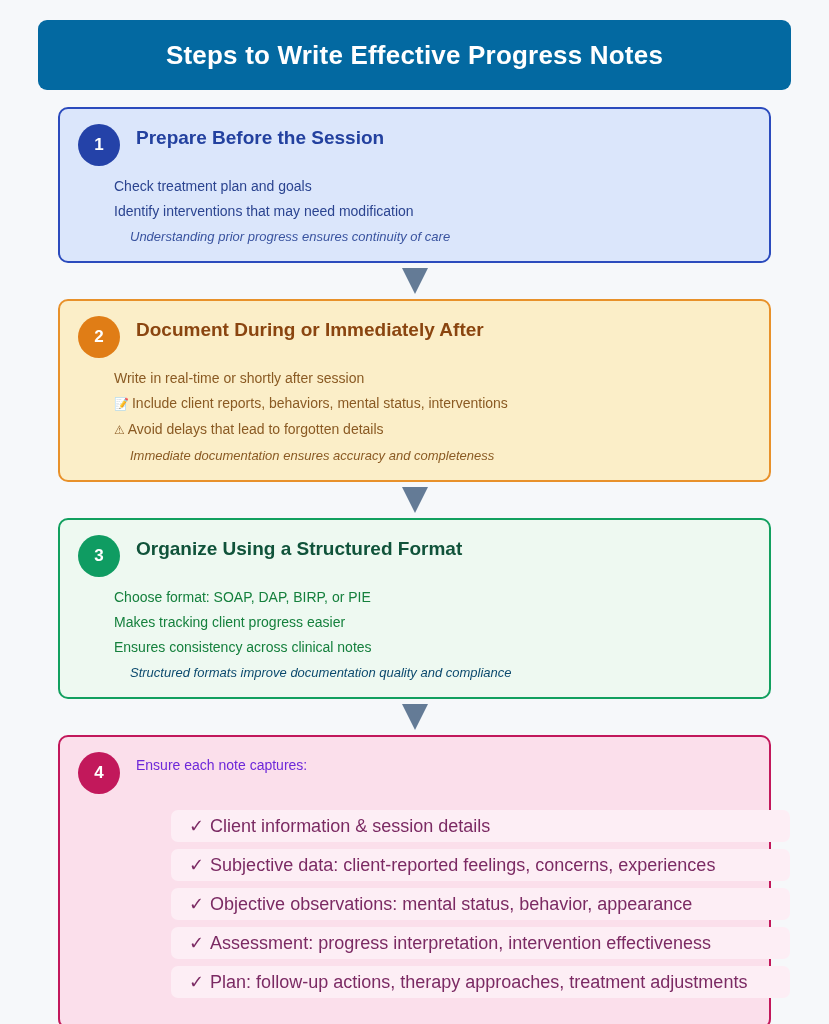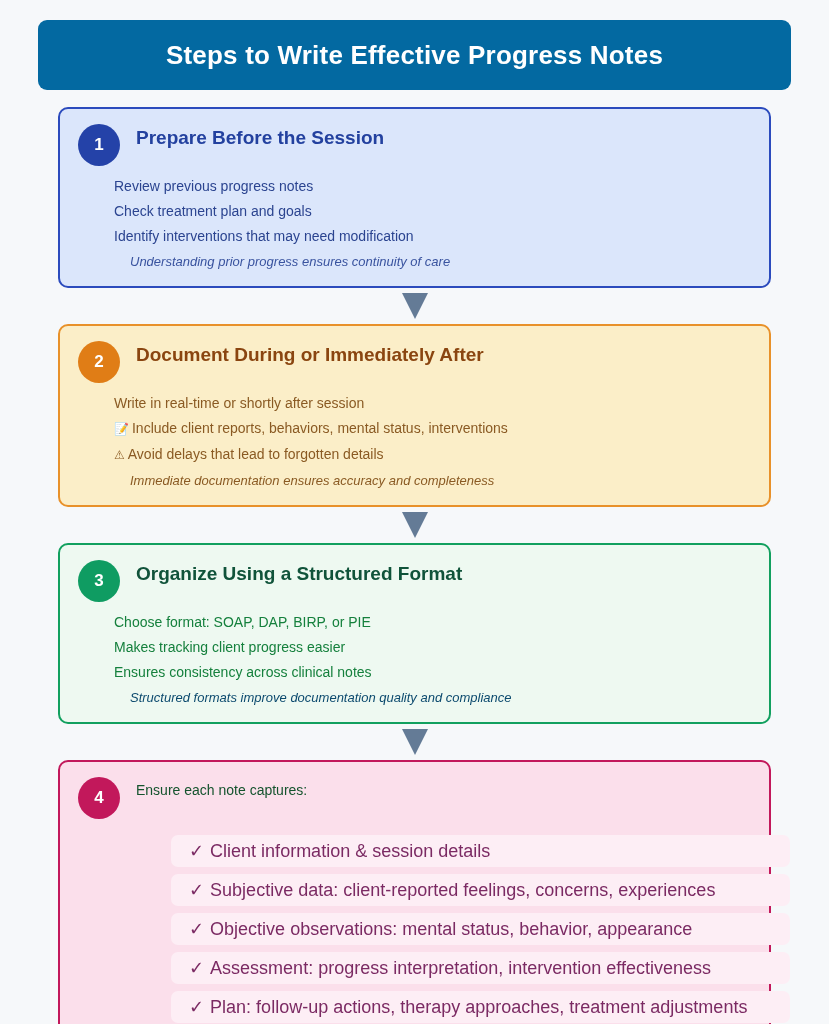--- a/index.html
+++ b/index.html
@@ -122,21 +122,21 @@
   
   .card-4 {
     background: #fbdfeb;
     border-color: #c2185b;
     padding-bottom: 22px;
   }
   .card-4 .step-circle { background: #c2185b; }
   .card-4 .step-title { color: #ad1457; }
   .card-4 .intro {
     font-size: 14px;
-    color: #14532d;
+    color: #6d28d9;
     margin-top: 6px;
   }
   .checklist {
     margin-top: 16px;
     padding-left: 93px;
   }
   .check-row {
     position: relative;
     background: #fdeef5;
     border-radius: 7px;
@@ -180,21 +180,20 @@
   </div>
 
   <div class="step-card card-1">
     <div class="step-head">
       <div class="step-circle">1</div>
       <div class="step-body">
         <div class="step-title">Prepare Before the Session</div>
       </div>
     </div>
     <div class="step-lines">
-      <div class="step-line"><span>Review previous progress notes</span></div>
       <div class="step-line"><span>Check treatment plan and goals</span></div>
       <div class="step-line"><span>Identify interventions that may need modification</span></div>
       <div class="step-note">Understanding prior progress ensures continuity of care</div>
     </div>
   </div>
 
   <div class="arrow">
     <div class="tri"></div>
   </div>
 

